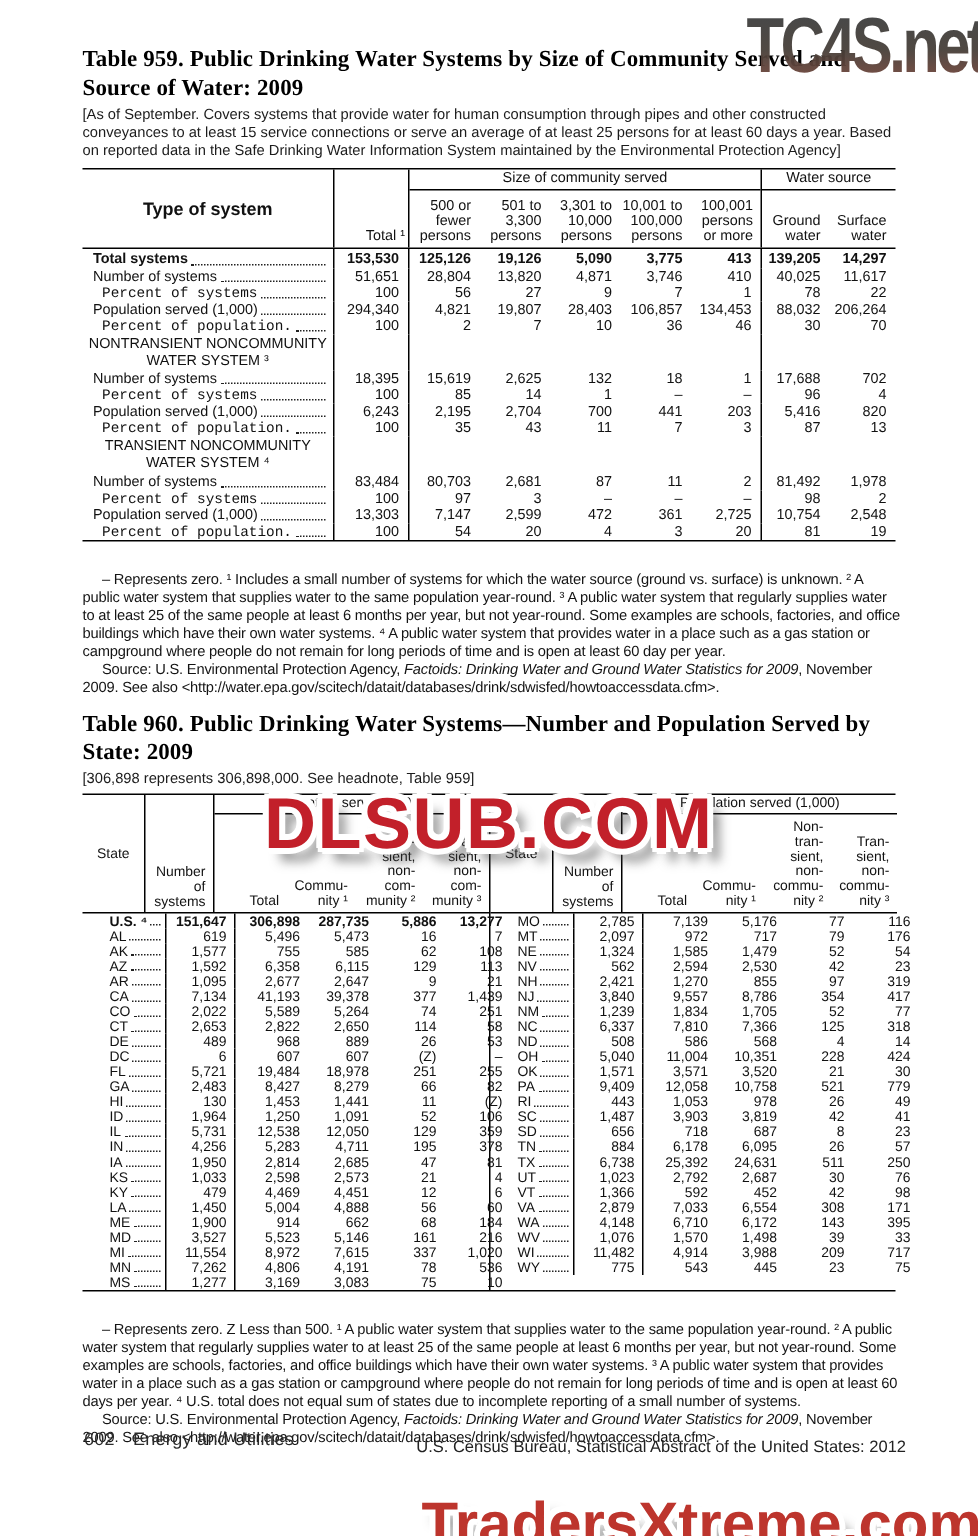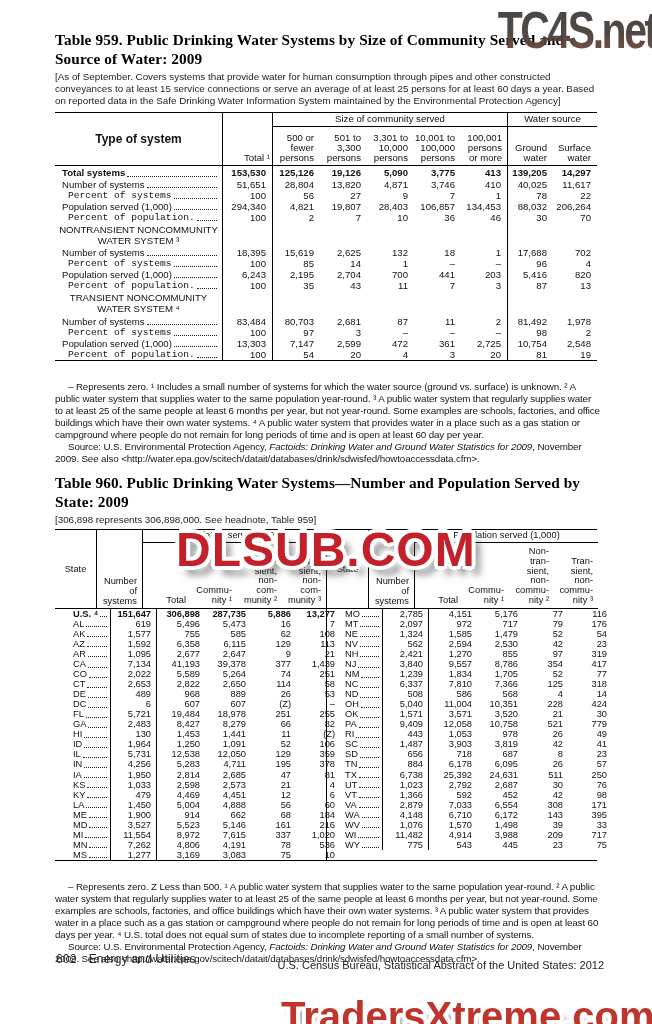--- a/index.html
+++ b/index.html
@@ -678,21 +678,21 @@
             </div>
           </div>
         </div>
         <div id="t960-right">
             <div class="s-row">
               <div class="cell s-state">
                 <span class="lt">MO</span>
                 <span class="dots"></span>
               </div>
               <div class="cell v s-n">2,785</div>
-              <div class="cell v">4,151</div>
+              <div class="cell v">7,139</div>
               <div class="cell v">5,176</div>
               <div class="cell v">77</div>
               <div class="cell v">116</div>
             </div>
             <div class="s-row">
               <div class="cell s-state">
                 <span class="lt">MT</span>
                 <span class="dots"></span>
               </div>
               <div class="cell v s-n">2,097</div>

